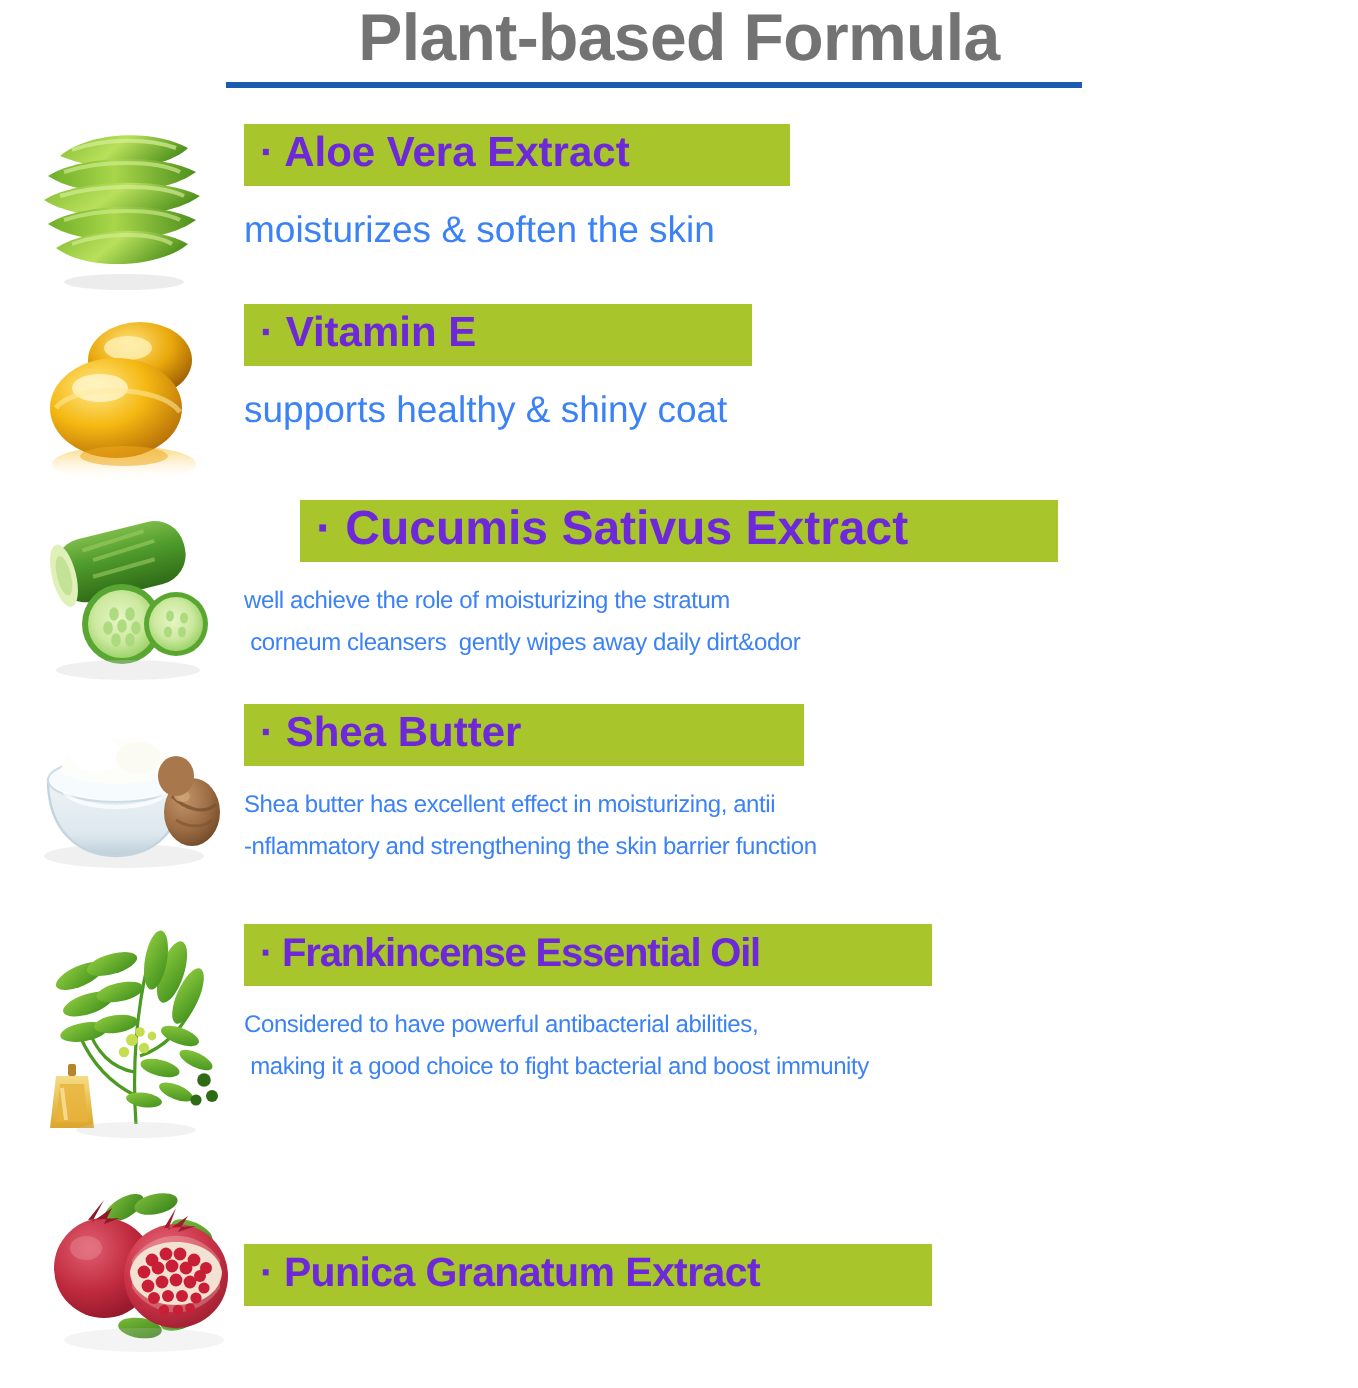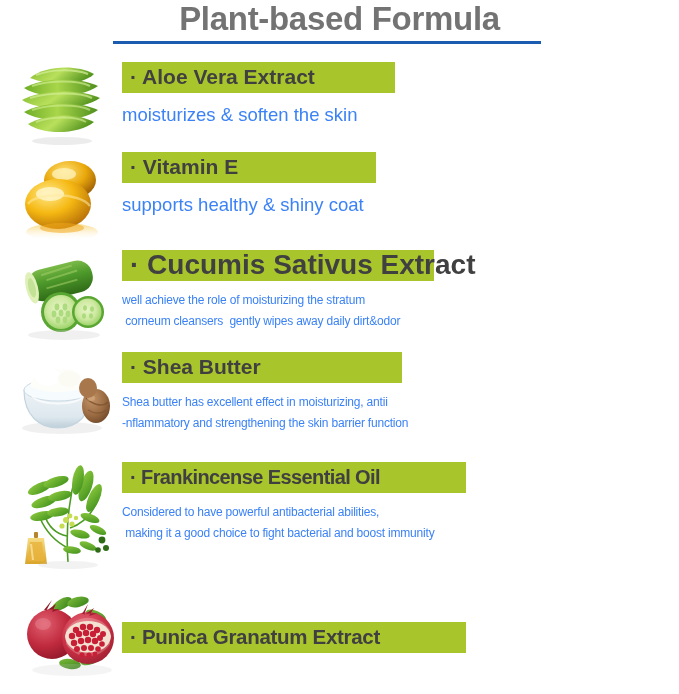--- a/index.html
+++ b/index.html
@@ -32,32 +32,32 @@
   }
 
   
   .row { position: absolute; left: 0; width: 679px; }
   .thumb { position: absolute; left: 14px; top: 0; }
   .content { position: absolute; left: 122px; top: 0; }
 
   .badge {
     display: block;
     background: #a9c52c;
-    color: #404040;
+    color: #6d28d9;
     font-weight: bold;
     font-size: 21px;
     line-height: 30px;
     height: 31px;
     padding: 0 10px 0 8px;
     white-space: nowrap;
     font-family: "Liberation Sans", sans-serif;
   }
   .badge.w-aloe   { width: 273px; }
   .badge.w-vite   { width: 254px; }
-  .badge.w-cuc    { width: 312px; font-size: 28px; }
+  .badge.w-cuc    { width: 379px; font-size: 24px; margin-left: 28px; }
   .badge.w-shea   { width: 280px; }
   .badge.w-frank  { width: 344px; font-size: 20px; letter-spacing: -0.6px; }
   .badge.w-punica { width: 344px; font-size: 20.5px; letter-spacing: -0.3px; margin-top: 44px; }
 
   .desc {
     color: #3b82f6;
     font-size: 18.5px;
     line-height: 22px;
     font-family: "Liberation Sans", sans-serif;
     white-space: pre;

